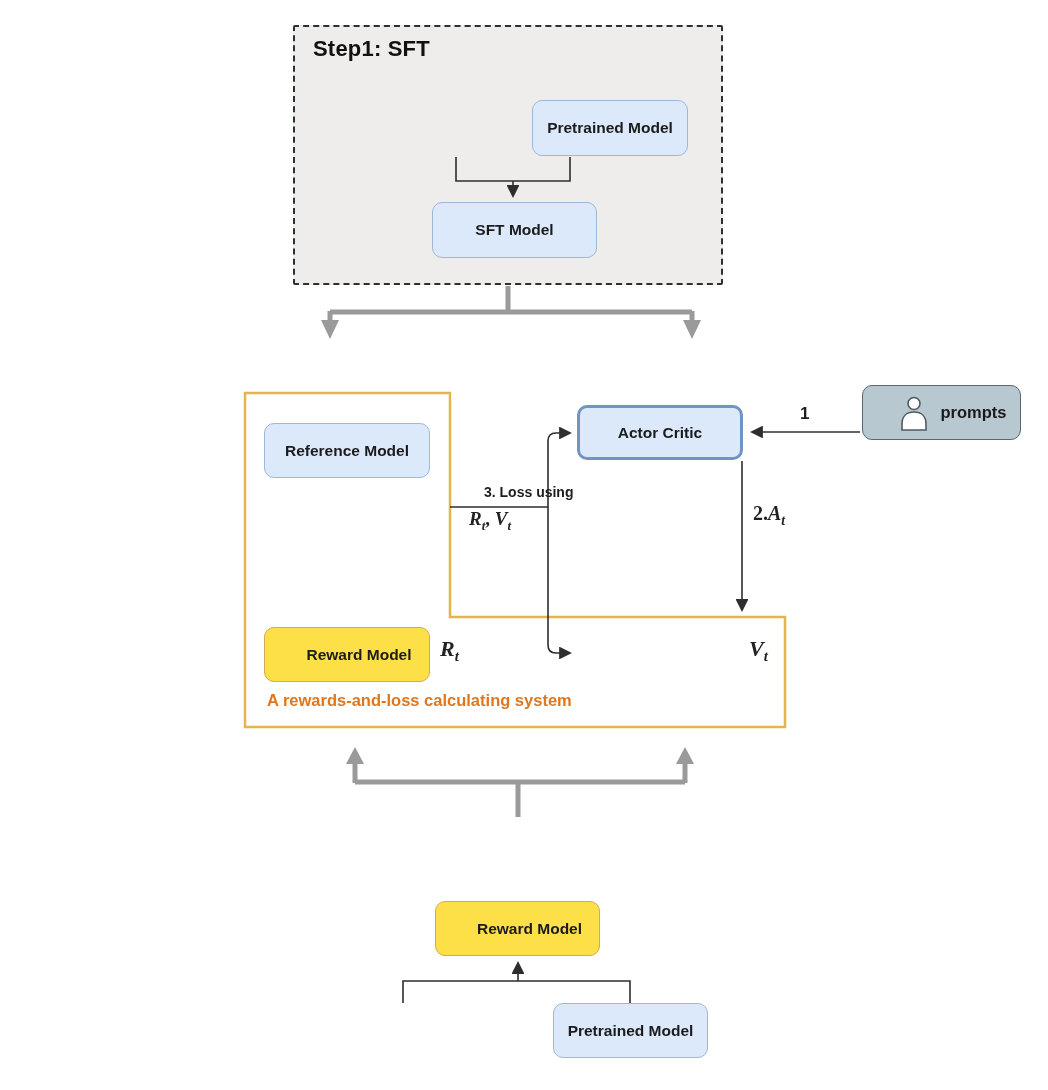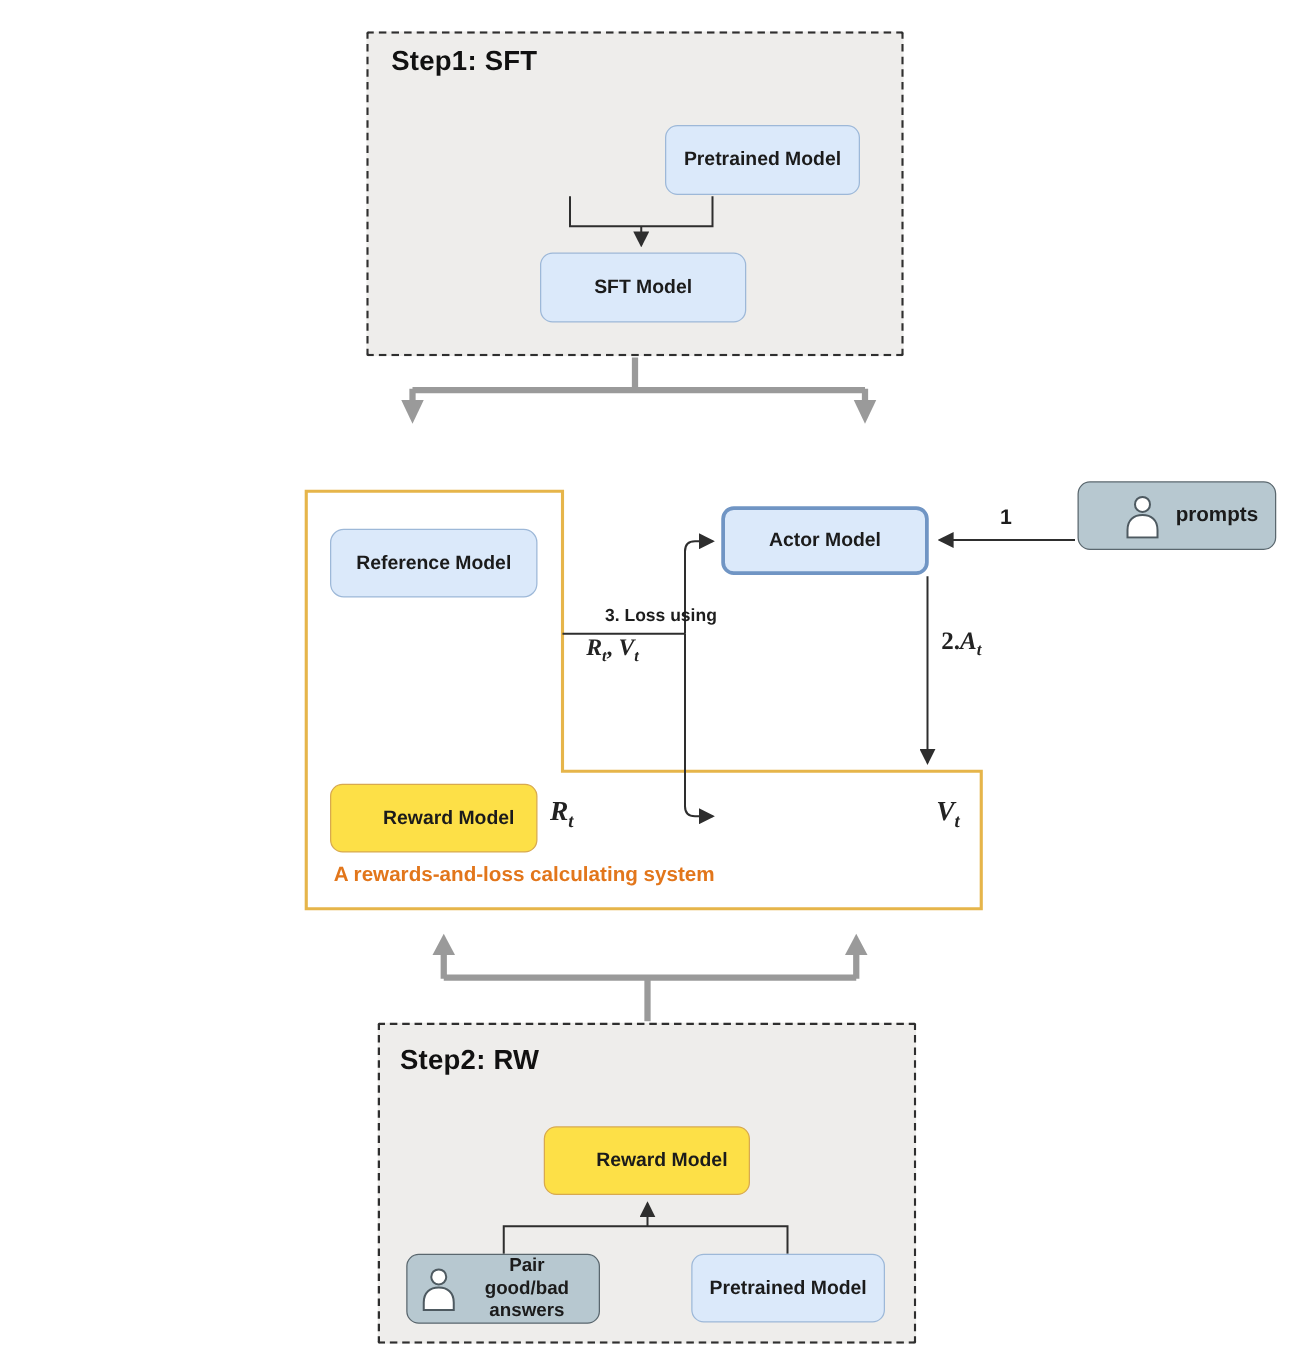--- a/index.html
+++ b/index.html
@@ -52,23 +52,20 @@
 </head>
 <body>
 
 <div class="canvas">
 
   <section class="group" style="left:293px;top:25px;width:430px;height:260px;">
     <h2 class="group-title" style="left:18px;top:9px;">Step1: SFT</h2>
   </section>
 
 
-  <section class="group" style="left:302px;top:818px;width:431px;height:257px;">
-    <h2 class="group-title" style="left:16px;top:15px;">Step2: RW</h2>
-  </section>
 
   <svg class="wires" width="1048" height="1090" viewBox="0 0 1048 1090">
     <defs>
       <marker id="arrow-black" viewBox="0 0 10 10" refX="8.5" refY="5" markerWidth="8" markerHeight="8" orient="auto-start-reverse">
         <path d="M0,0 L10,5 L0,10 Z" fill="#2e2e2e"></path>
       </marker>
     </defs>
 
     <polygon points="245,393 450,393 450,617 785,617 785,727 245,727" fill="none" stroke="#e6b54a" stroke-width="2.5"></polygon>
 
@@ -97,59 +94,47 @@
 
 
   <div class="node blue" style="left:532px;top:100px;width:156px;height:56px;">
     <span>Pretrained Model</span>
   </div>
 
   <div class="node blue" style="left:432px;top:202px;width:165px;height:56px;">
     <span>SFT Model</span>
   </div>
 
-  <div class="node blue" style="left:264px;top:423px;width:166px;height:55px;border-radius:11px;">
+  <div class="node blue" style="left:264px;top:423px;width:166px;height:55px;">
     <span>Reference Model</span>
   </div>
 
   <div class="node orange" style="left:264px;top:627px;width:166px;height:55px;">
     <span>Reward Model</span>
   </div>
 
   <div class="node blue-strong" style="left:577px;top:405px;width:166px;height:55px;">
-    <span>Actor Model</span>
+    <span>Actor Critic</span>
   </div>
 
 
   <div class="node gray with-icon" style="left:862px;top:385px;width:159px;height:55px;font-size:16.5px;padding-left:36px;">
     <span class="icon-wrap">
       <svg width="30" height="36" viewBox="0 0 30 36">
         <circle cx="15" cy="8.5" r="6" fill="#ffffff" stroke="#4e5a61" stroke-width="1.6"></circle>
         <path d="M3,35 V29 C3,21 8,17 15,17 C22,17 27,21 27,29 V35 Z" fill="#ffffff" stroke="#4e5a61" stroke-width="1.6"></path>
       </svg>
     </span>
     <span style="flex:1;text-align:center;">prompts</span>
   </div>
 
   <div class="node orange" style="left:435px;top:901px;width:165px;height:55px;">
     <span>Reward Model</span>
   </div>
 
-  <div class="node gray with-icon" style="left:325px;top:1003px;width:155px;height:56px;">
-    <span class="icon-wrap">
-      <svg width="30" height="36" viewBox="0 0 30 36">
-        <circle cx="15" cy="8.5" r="6" fill="#ffffff" stroke="#4e5a61" stroke-width="1.6"></circle>
-        <path d="M3,35 V29 C3,21 8,17 15,17 C22,17 27,21 27,29 V35 Z" fill="#ffffff" stroke="#4e5a61" stroke-width="1.6"></path>
-      </svg>
-    </span>
-    <span class="lines">
-      <span>Pair good/bad</span>
-      <span>answers</span>
-    </span>
-  </div>
 
   <div class="node blue" style="left:553px;top:1003px;width:155px;height:55px;">
     <span>Pretrained Model</span>
   </div>
 
   <span class="flabel" id="lbl-arrow1">1</span>
   <span class="flabel math" id="lbl-advantage">2.<i>A</i><sub>t</sub></span>
   <span class="flabel" id="lbl-loss-caption">3. Loss using</span>
   <span class="flabel math" id="lbl-loss-terms"><i>R</i><sub>t</sub>, <i>V</i><sub>t</sub></span>
   <span class="flabel math" id="lbl-reward-signal"><i>R</i><sub>t</sub></span>

